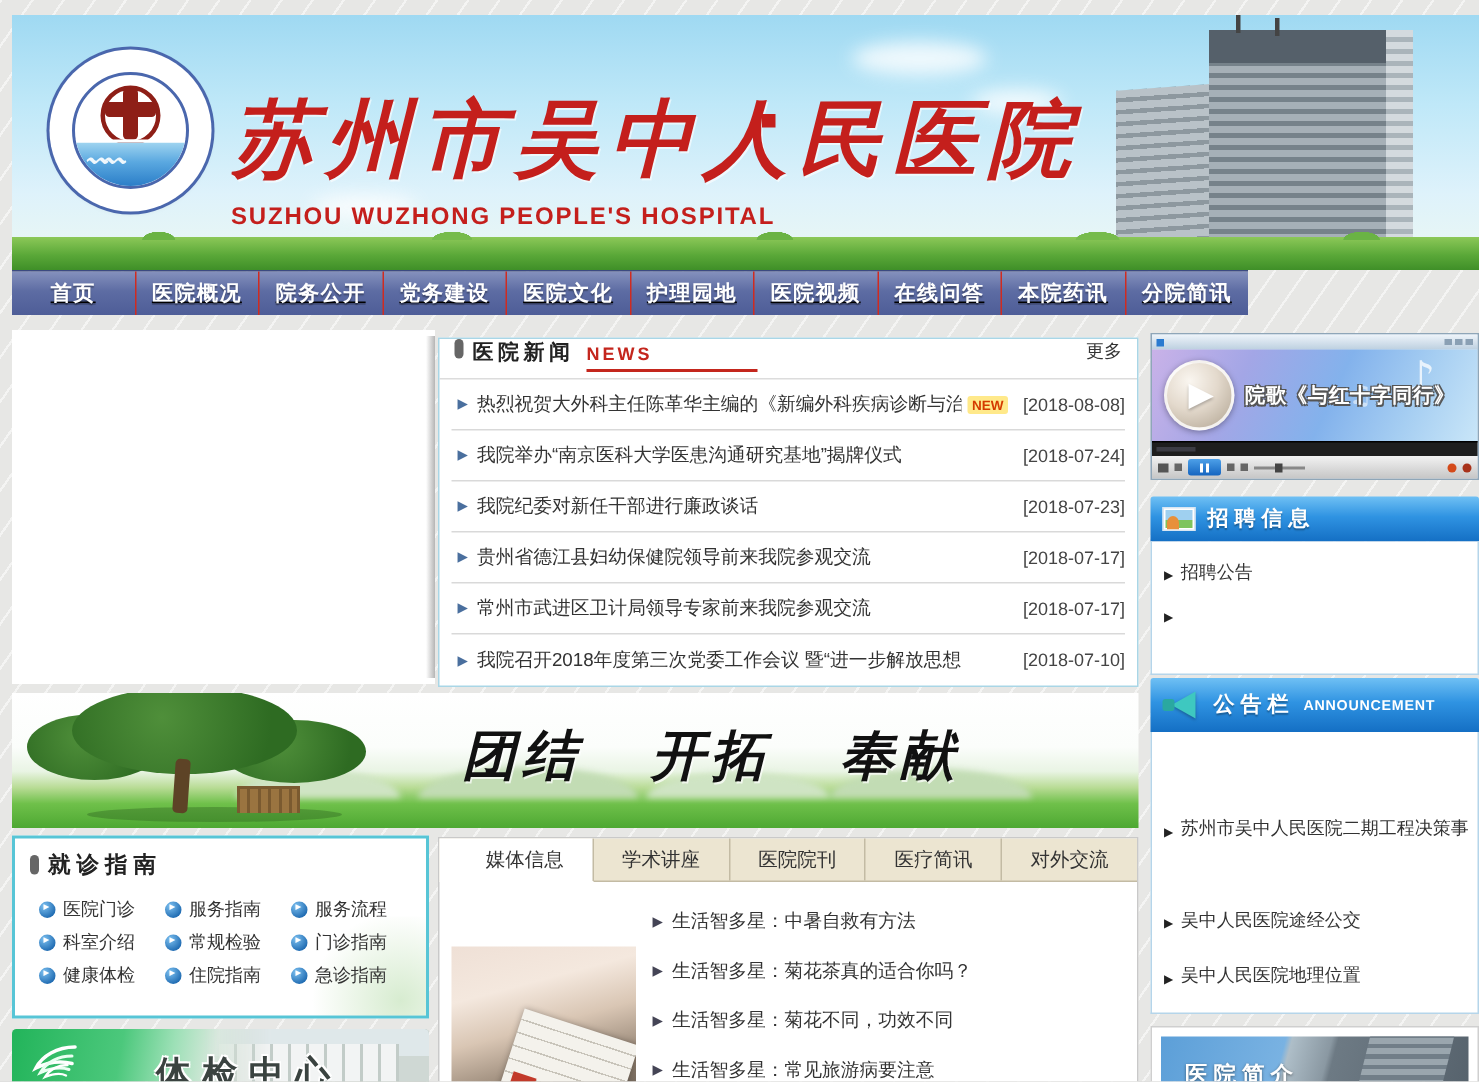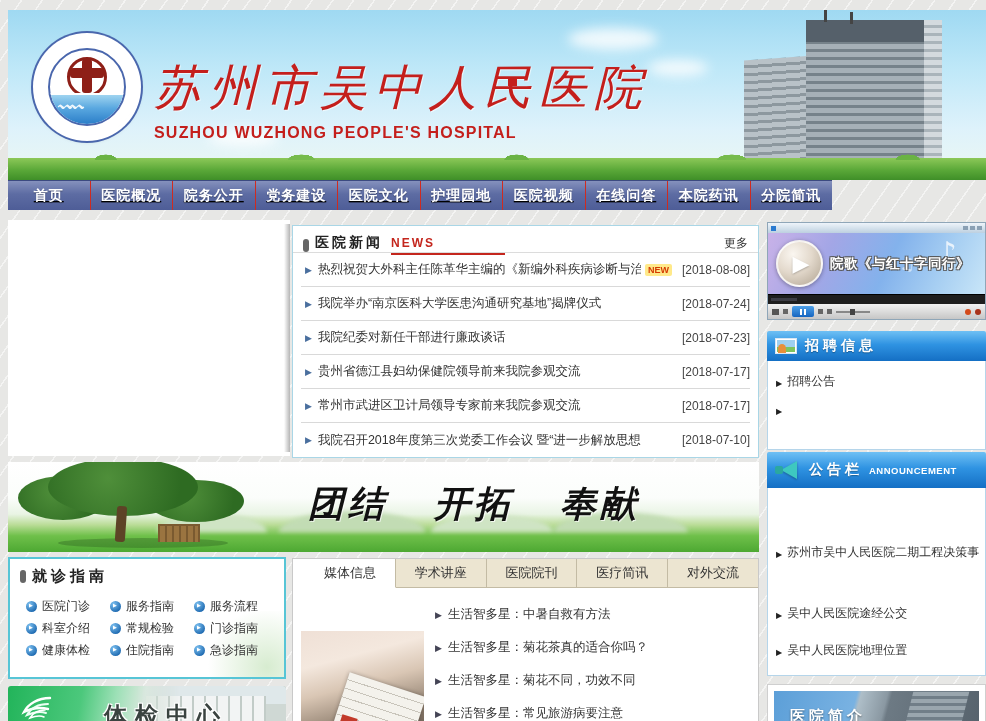--- a/index.html
+++ b/index.html
@@ -25,22 +25,22 @@
                background:#fff; box-shadow:0 0 0 3px #fff, 0 0 0 5px #4a67ad, 0 1px 6px rgba(0,0,0,.3); overflow:hidden; }
   .hosp-logo .ring { position:absolute; inset:12px; border-radius:50%; border:2px solid #4a67ad; background:#fff; overflow:hidden; }
   .hosp-logo .cross-v { position:absolute; left:50%; top:12%; width:10px; height:34px; margin-left:-5px; background:#8e1f17; border-radius:3px; }
   .hosp-logo .cross-h { position:absolute; left:50%; top:24%; width:34px; height:10px; margin-left:-17px; background:#8e1f17; border-radius:3px; }
   .hosp-logo .cross-ring { position:absolute; left:50%; top:9%; width:40px; height:40px; margin-left:-20px; border:3px solid #8e1f17; border-radius:50%; }
   .hosp-logo .waves { position:absolute; left:0; bottom:0; width:100%; height:42%;
       background:linear-gradient(180deg,#9fd4f0 0%,#5aa8e0 45%,#2b7ec8 100%);
       border-top:2px solid #fff; }
   .hosp-logo .waves::before { content:"〰〰"; position:absolute; left:8px; top:0px; color:#fff; font-size:14px; letter-spacing:-2px; opacity:.9; }
   .title-block { position:absolute; left:146px; top:46px; }
-  .title-zh { font-family:"DejaVu Serif","Liberation Serif",serif; font-weight:normal; font-style:italic;
-              font-size:48px; color:#c41f1c; letter-spacing:7px; text-shadow:1px 1px 0 rgba(255,255,255,.6); }
+  .title-zh { font-family:"DejaVu Serif","Liberation Serif",serif; font-weight:bold; font-style:italic;
+              font-size:56px; color:#c41f1c; letter-spacing:7px; text-shadow:1px 1px 0 rgba(255,255,255,.6); }
   .title-en { margin-top:4px; font-size:16px; font-weight:bold; color:#c41f1c; letter-spacing:1.2px; }
   .seal { position:absolute; left:497px; top:62px; width:14px; text-align:center; }
   .seal .stamp { display:inline-block; width:9px; height:9px; background:#c41f1c; margin-top:3px; }
   .building { position:absolute; right:44px; bottom:14px; width:198px; height:148px; }
   .bld-left { position:absolute; left:0; bottom:0; width:70px; height:108px;
       background:repeating-linear-gradient(180deg,#b9c2c8 0 5px,#8d989f 5px 8px); transform:skewY(-4deg); }
   .bld-main { position:absolute; left:62px; bottom:0; width:118px; height:146px;
       background:repeating-linear-gradient(180deg,#a6b0b7 0 5px,#76828a 5px 8px); }
   .bld-main::before { content:""; position:absolute; left:0; top:0; width:100%; height:22px; background:#55606a; }
   .bld-main::after { content:""; position:absolute; left:18px; top:-10px; width:3px; height:12px; background:#444; box-shadow:26px 2px 0 #444; }
@@ -66,21 +66,21 @@
   .nav a + a { border-left:1px solid #cf2b20; }
 
   
   .slide-panel { position:absolute; left:8px; top:220px; width:282px; height:236px; background:#fff; }
   .slide-panel::after { content:""; position:absolute; right:0; top:4px; bottom:4px; width:6px;
       background:linear-gradient(90deg, rgba(120,120,120,0), rgba(120,120,120,.55)); }
 
   
   .news-box { position:absolute; left:292px; top:225px; width:467px; height:233px; background:#fff;
               border:1px solid #a9d6e6; }
-  .news-head { height:27px; display:flex; align-items:flex-end; padding:0 10px; border-bottom:1px solid #dcdcdc; }
+  .news-head { height:27px; display:flex; align-items:flex-start; padding:0 10px; border-bottom:1px solid #dcdcdc; }
   .tick { display:inline-block; width:6px; height:13px; border-radius:3px; background:#666; margin-right:6px; }
   .news-title { font-size:14px; font-weight:bold; color:#222; letter-spacing:3px; }
   .news-en { margin-left:8px; font-size:12px; font-weight:bold; color:#c4261d; letter-spacing:2px;
              border-bottom:2px solid #c4261d; padding:0 70px 3px 0; transform:translateY(3px); }
   .news-more { margin-left:auto; font-size:12px; color:#333; text-decoration:none; cursor:pointer; }
   .news-list { }
   .news-row { display:flex; align-items:center; height:34px; margin:0 8px; border-bottom:1px solid #d9d9d9; }
   .news-row:last-child { border-bottom:none; }
   .arrow { font-size:9px; color:#4a6f9e; margin:0 6px 0 4px; flex:0 0 auto; }
   .news-text { flex:1; font-size:12.5px; color:#333; white-space:nowrap; overflow:hidden; cursor:pointer; }

